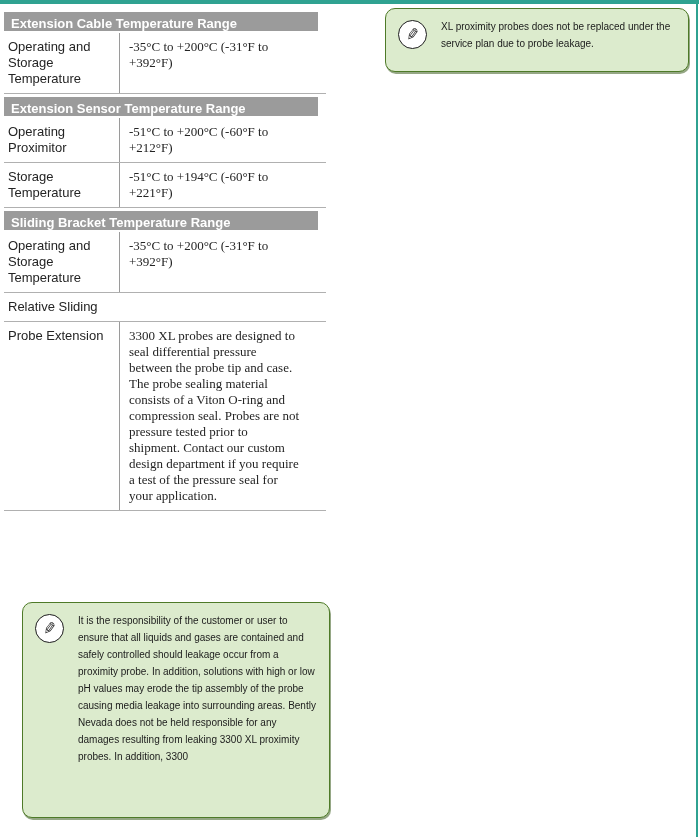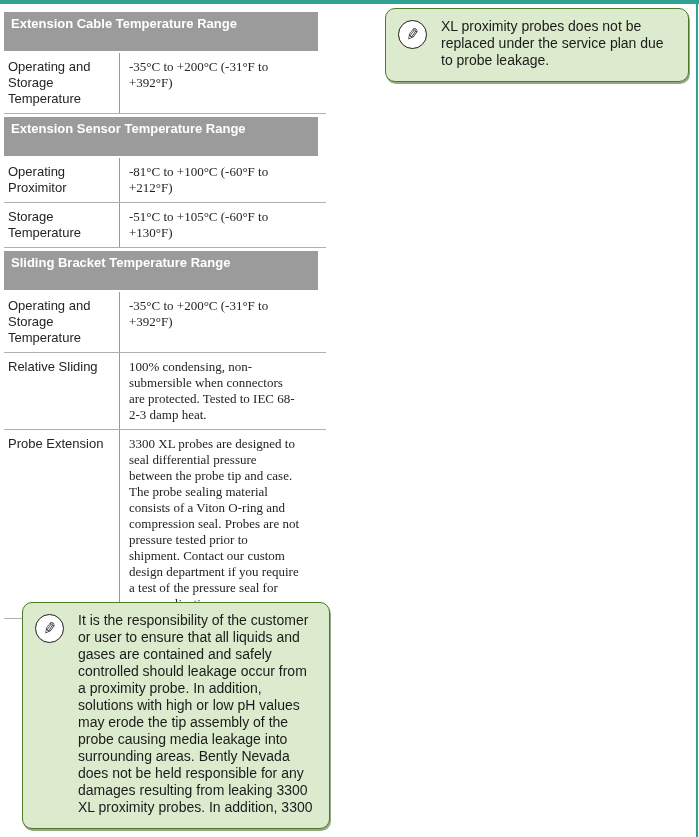--- a/index.html
+++ b/index.html
@@ -28,21 +28,21 @@
     background:var(--accent);
   }
   
   .spec-table{
     position:absolute;left:4px;top:9px;width:322px;
     font-size:13px;line-height:16px;
   }
   .section-header{
     background:var(--header_bg);color:var(--header_text);
     font-weight:bold;font-size:13px;line-height:15px;
-    padding:4px 8px 20px 7px;margin:3px 8px 2px 0;
+    padding:4px 8px 0 7px;margin:3px 8px 2px 0;
   }
   .spec-row{
     display:flex;border-bottom:1px solid var(--row_line);gap:8px;
   }
   .cell-label{
     width:107px;flex:0 0 107px;
     padding:6px 4px 6px 4px;
   }
   .cell-value{
     flex:1;border-left:1px solid var(--rule_gray);
@@ -63,21 +63,21 @@
     flex:0 0 29px;width:29px;height:29px;border-radius:50%;
     background:#ffffff;border:1.6px solid #1c1c1c;
     display:flex;align-items:center;justify-content:center;
     margin:2px 14px 0 2px;
   }
   .note-icon-circle .glyph{
     font-size:16px;line-height:1;transform:scaleX(-1) rotate(8deg);
     color:#1c1c1c;
   }
   .note-text{
-    font-size:14px;line-height:17px;color:#1b1b1b;
+    font-size:10px;line-height:17px;color:#1b1b1b;
   }
   .note-top-right{left:385px;top:8px;width:304px;min-height:64px;}
   .note-bottom-left{left:22px;top:602px;width:308px;min-height:216px;}
 </style>
 </head>
 <body>
 
 <div class="top-accent"></div>
 <div class="right-accent"></div>
 
@@ -85,35 +85,34 @@
 
   <div class="section-header">Extension Cable Temperature Range</div>
   <div class="spec-row">
     <div class="cell-label">Operating and Storage Temperature</div>
     <div class="cell-value">-35°C to +200°C (-31°F to +392°F)</div>
   </div>
 
   <div class="section-header">Extension Sensor Temperature Range</div>
   <div class="spec-row">
     <div class="cell-label">Operating Proximitor</div>
-    <div class="cell-value">-81°C to +100°C (-60°F to +212°F)</div>
+    <div class="cell-value">-51°C to +200°C (-60°F to +212°F)</div>
   </div>
   <div class="spec-row">
     <div class="cell-label">Storage Temperature</div>
-    <div class="cell-value">-51°C to +105°C (-60°F to +130°F)</div>
+    <div class="cell-value">-51°C to +194°C (-60°F to +221°F)</div>
   </div>
 
   <div class="section-header">Sliding Bracket Temperature Range</div>
   <div class="spec-row">
     <div class="cell-label">Operating and Storage Temperature</div>
     <div class="cell-value">-35°C to +200°C (-31°F to +392°F)</div>
   </div>
   <div class="spec-row">
     <div class="cell-label">Relative Sliding</div>
-    <div class="cell-value">100% condensing, non-submersible when connectors are protected. Tested to IEC 68-2-3 damp heat.</div>
   </div>
   <div class="spec-row">
     <div class="cell-label">Probe Extension</div>
     <div class="cell-value">3300 XL probes are designed to seal differential pressure between the probe tip and case.  The probe sealing material consists of a Viton O-ring and compression seal. Probes are not pressure tested prior to shipment.  Contact our custom design department if you require a test of the pressure seal for your application.</div>
   </div>
 
 </div>
 
 <div class="note-box note-top-right">
   <div class="note-icon-circle">

